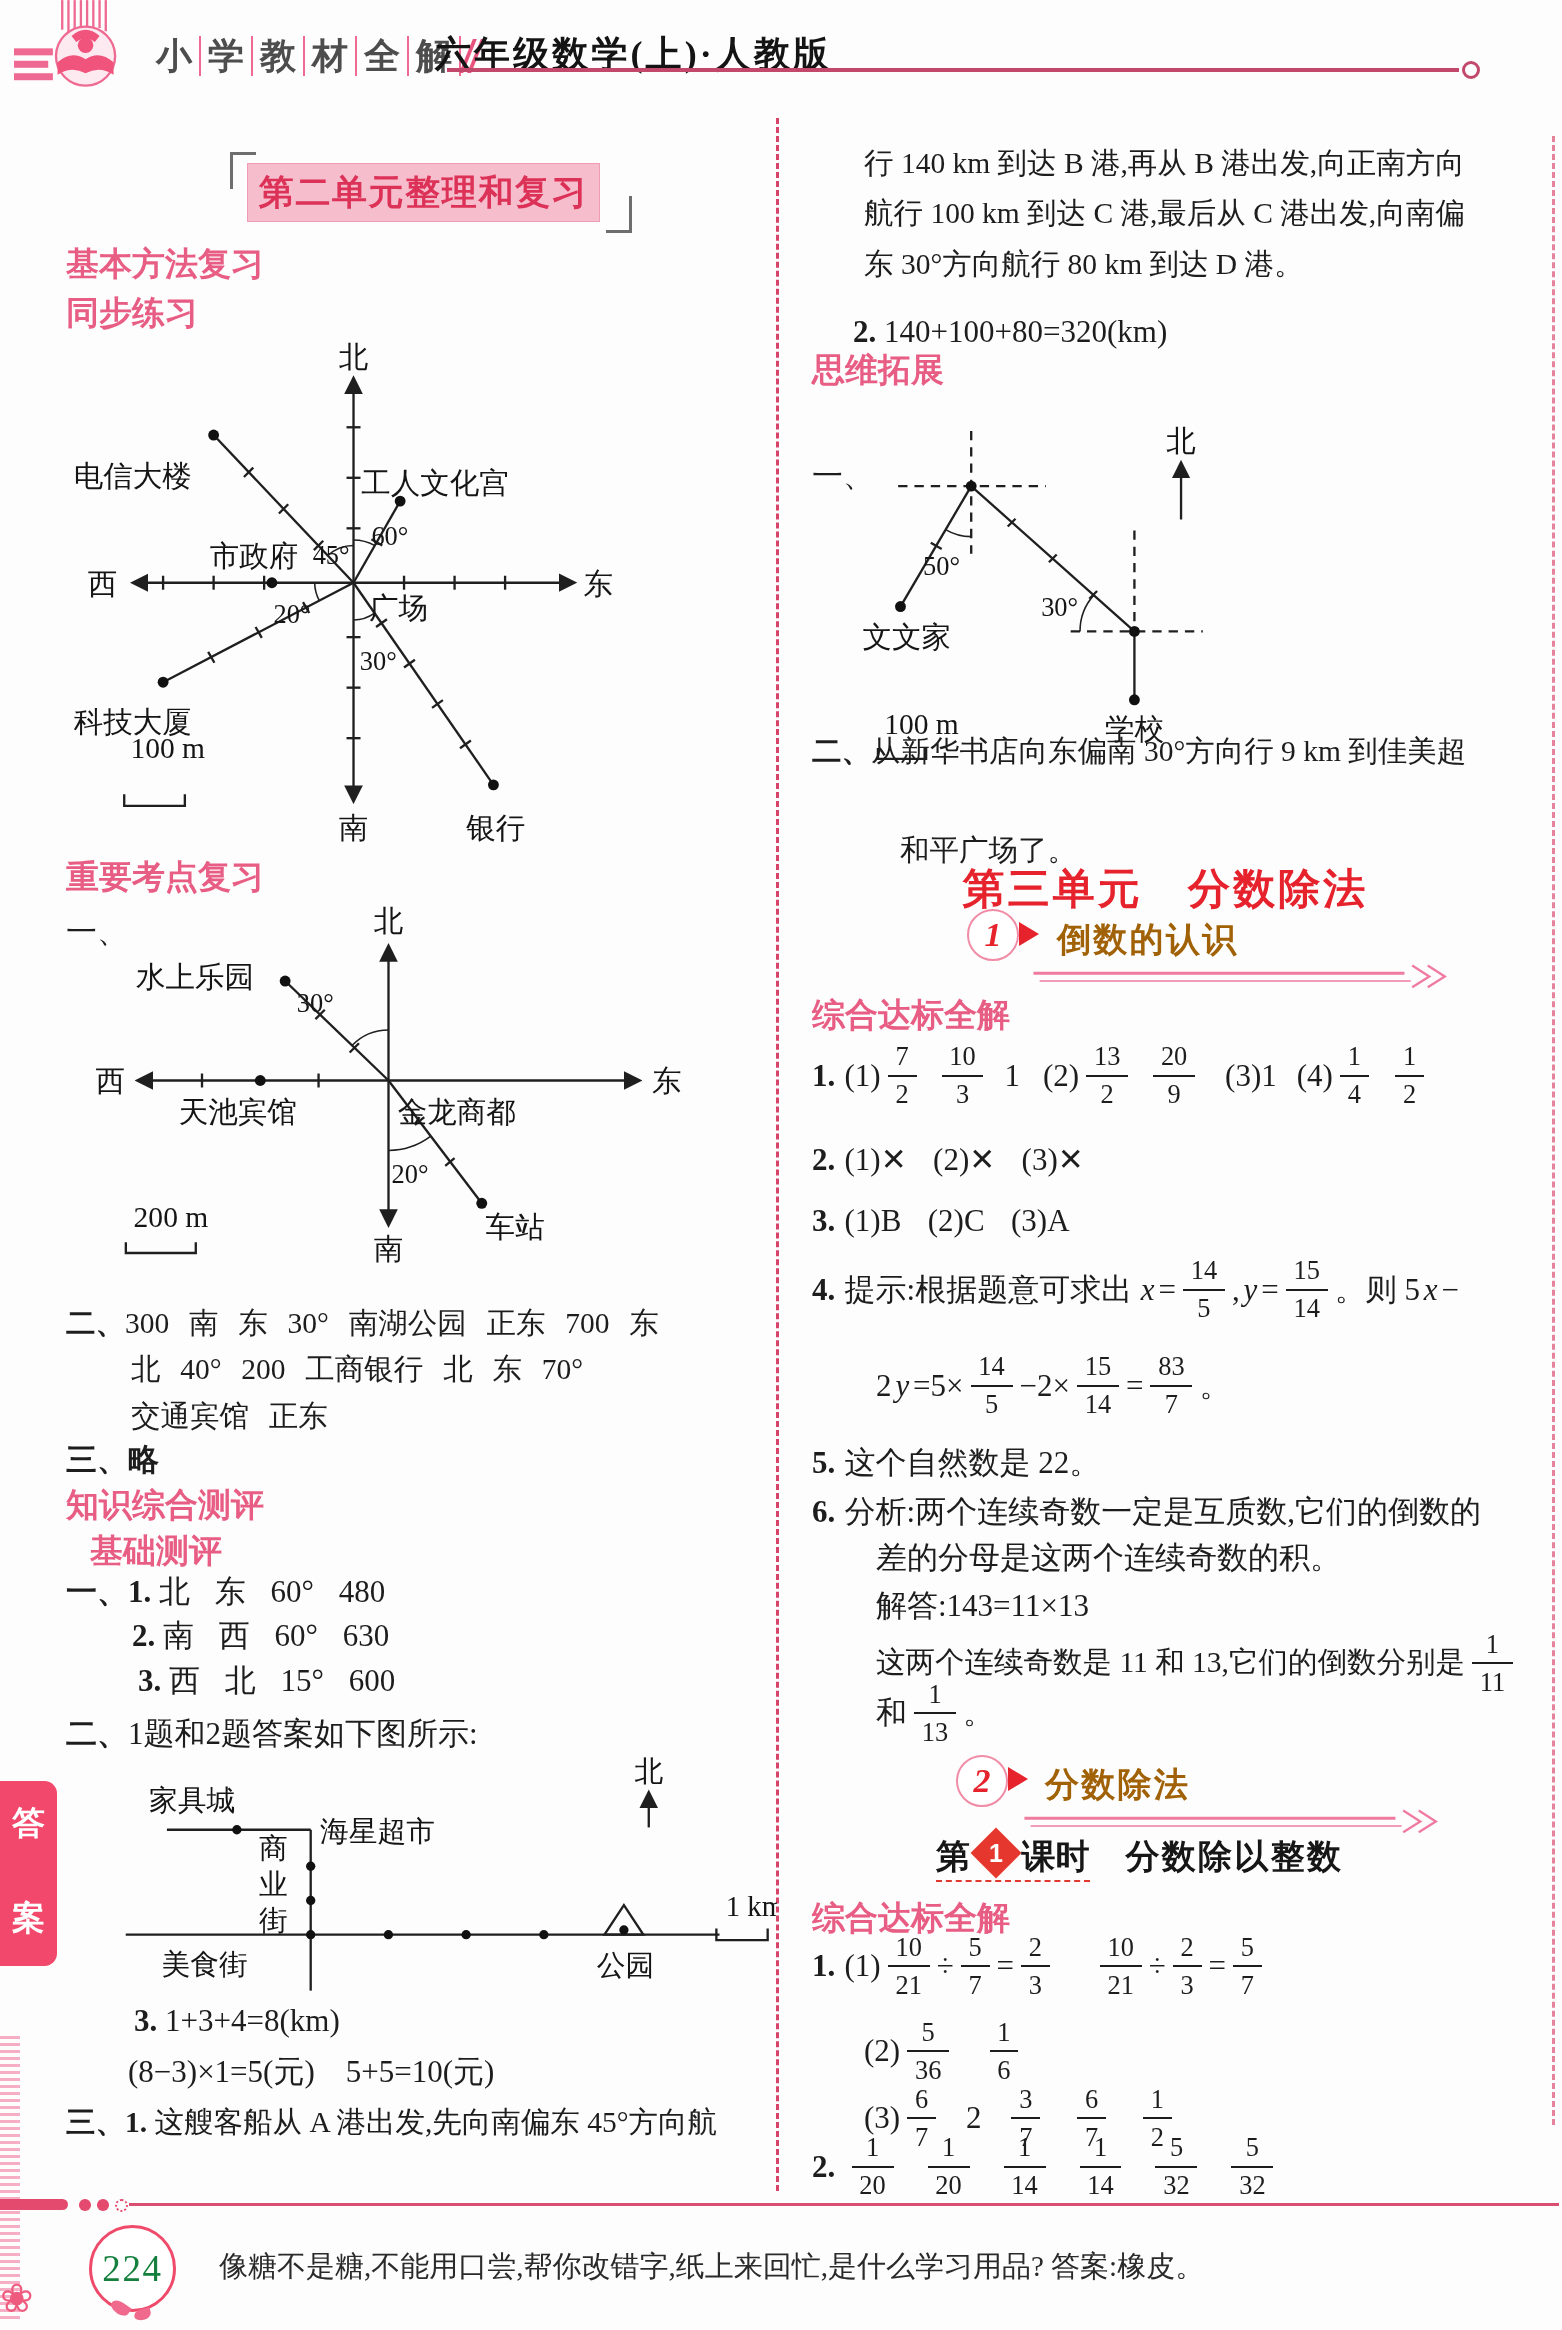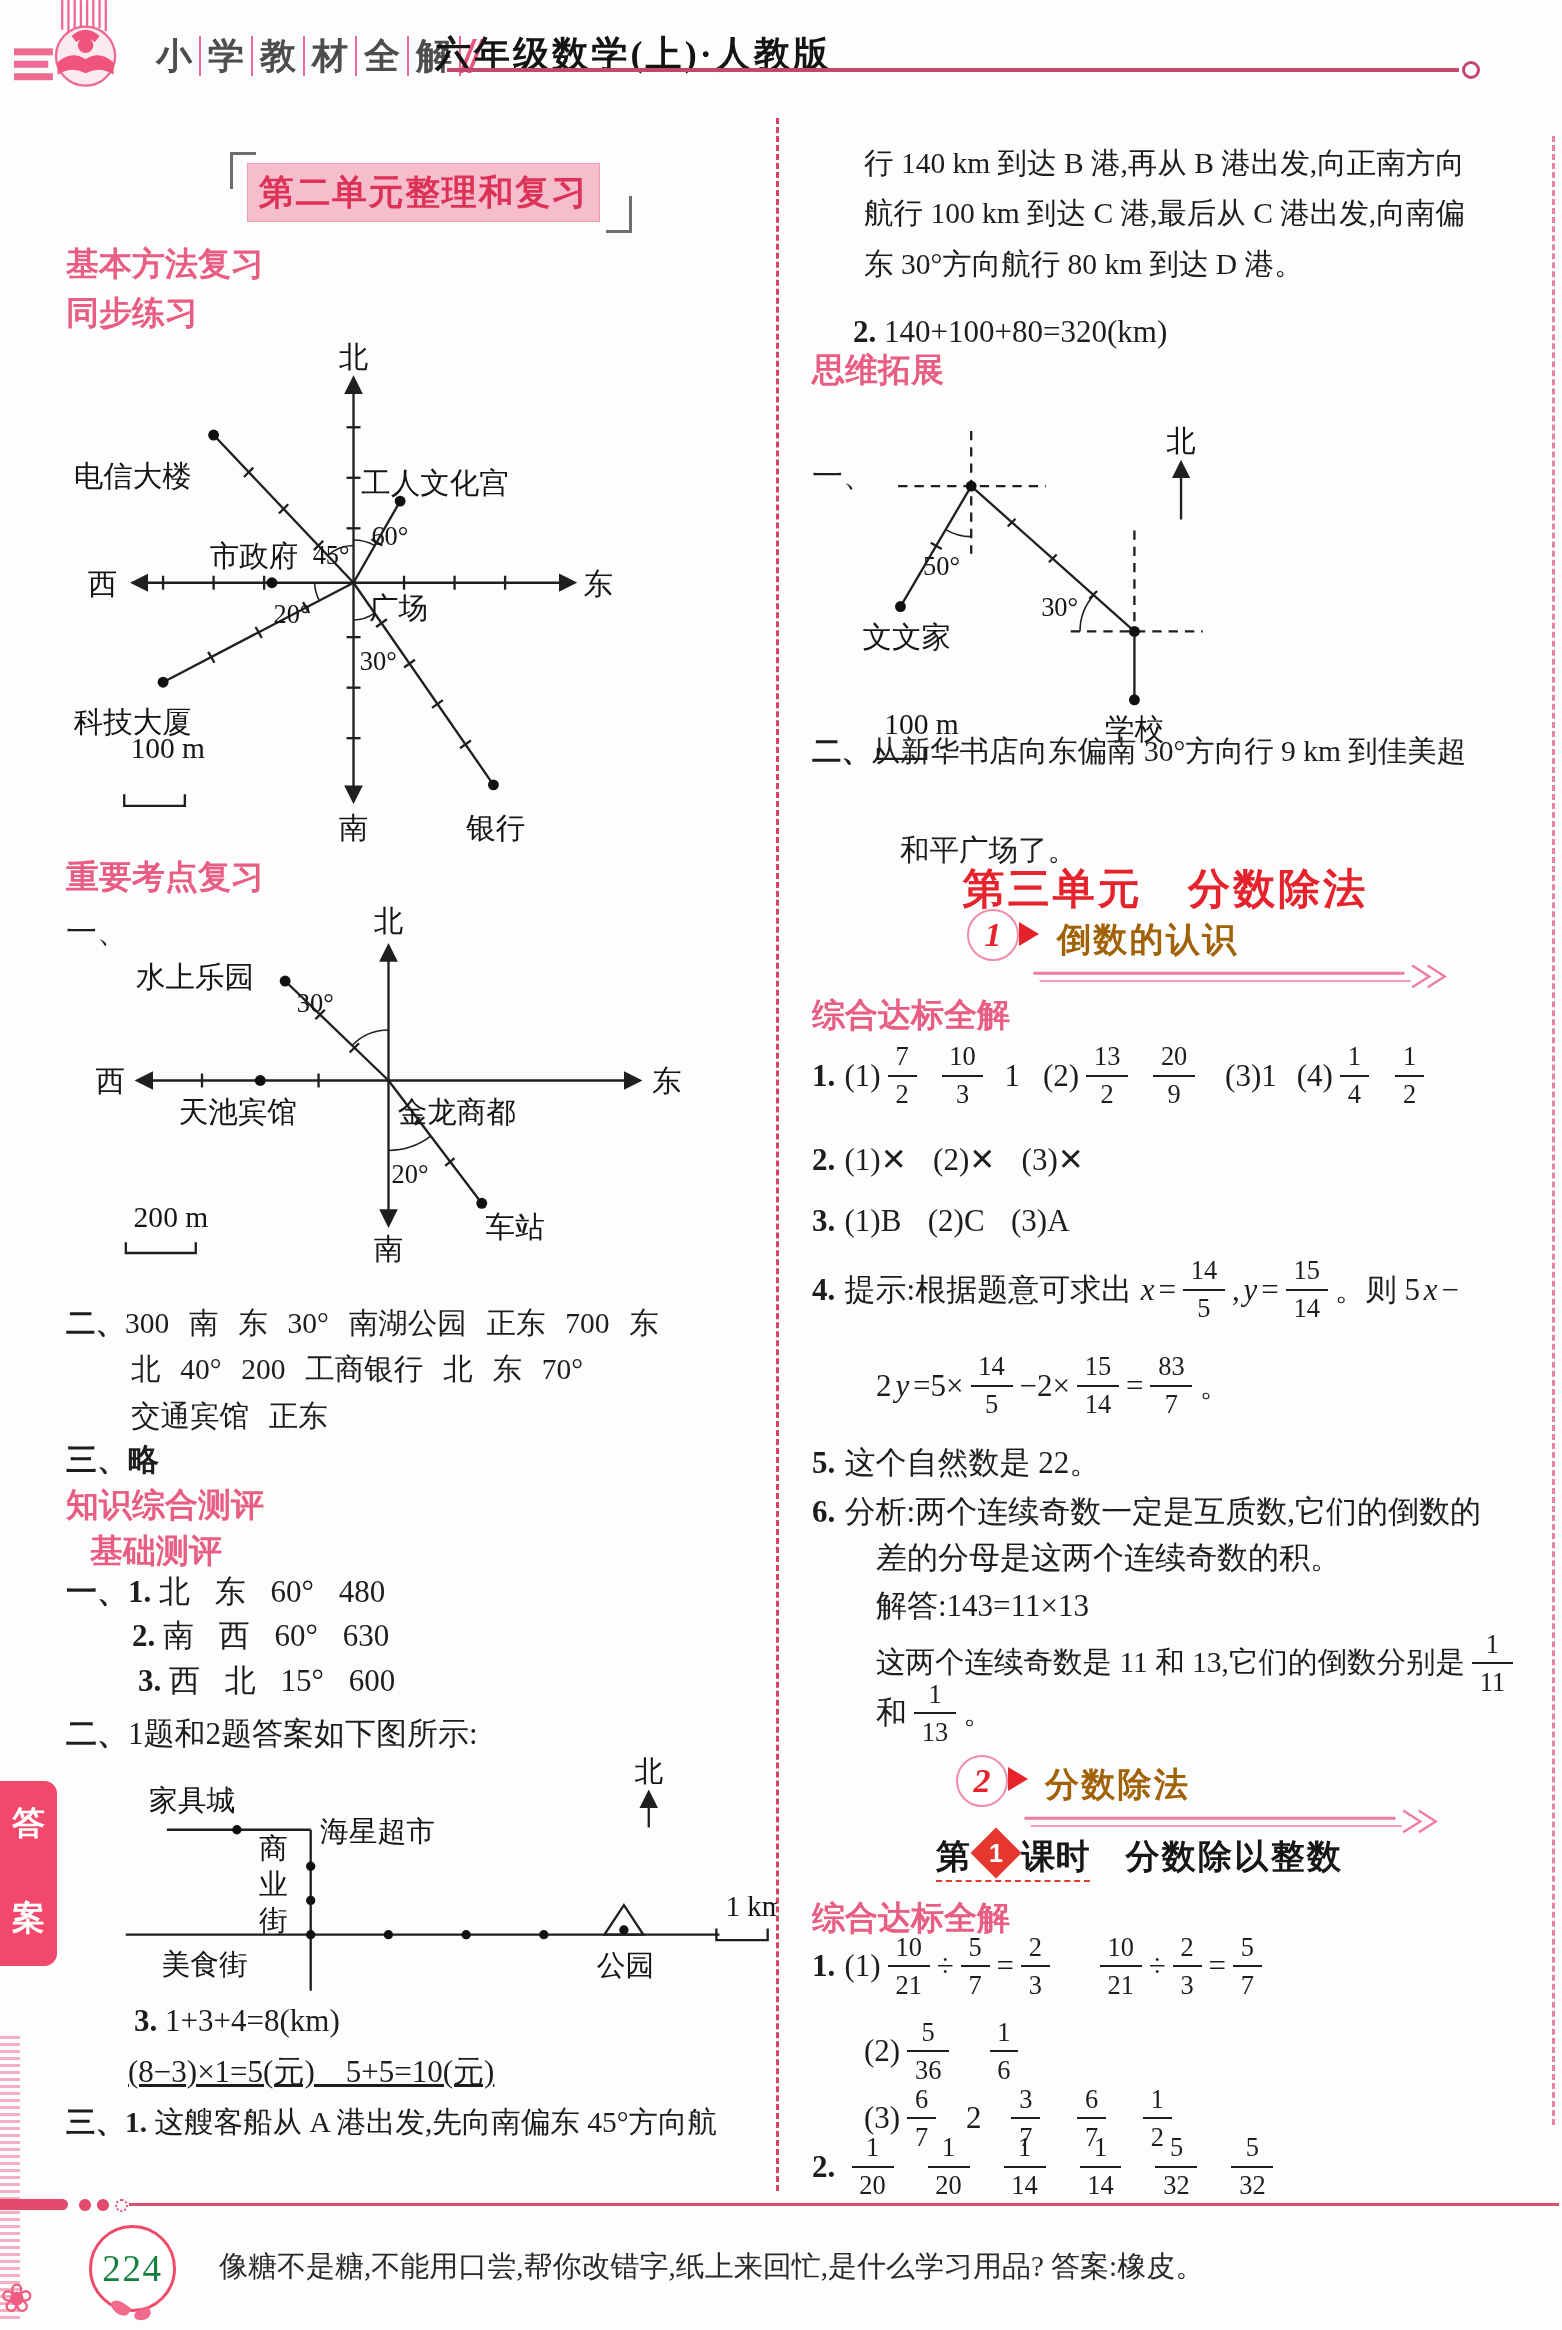--- a/index.html
+++ b/index.html
@@ -287,21 +287,21 @@
       <text x="272" y="234" text-anchor="middle">街</text>
       <text x="128" y="290">美食街</text>
       <text x="688" y="292">公园</text>
       <text x="854" y="216">1 km</text>
     </g>
   </svg>
 
   <div class="t b40" style="left:134px;top:2003px;">
     <span class="bold">3.</span>&nbsp;<span>1+3+4=8(km)</span>
   </div>
-  <div class="t b40" style="left:128px;top:2051px;text-decoration:underline;">(8−3)×1=5(元)　5+5=10(元)</div>
+  <div class="t b40" style="left:128px;top:2051px;">(8−3)×1=5(元)　5+5=10(元)</div>
   <div class="t b38" style="left:66px;top:2103px;">
     <span class="bold">三、</span><span class="bold">1.</span>&nbsp;<span>这艘客船从 A 港出发,先向南偏东 45°方向航</span>
   </div>
 
   <div class="t b38" style="left:864px;top:144px;">行 140 km 到达 B 港,再从 B 港出发,向正南方向</div>
   <div class="t b38" style="left:864px;top:194px;">航行 100 km 到达 C 港,最后从 C 港出发,向南偏</div>
   <div class="t b38" style="left:864px;top:245px;">东 30°方向航行 80 km 到达 D 港。</div>
 
   <div class="t b40" style="left:853px;top:314px;">
     <span class="bold">2.</span>&nbsp;<span>140+100+80=320(km)</span>

